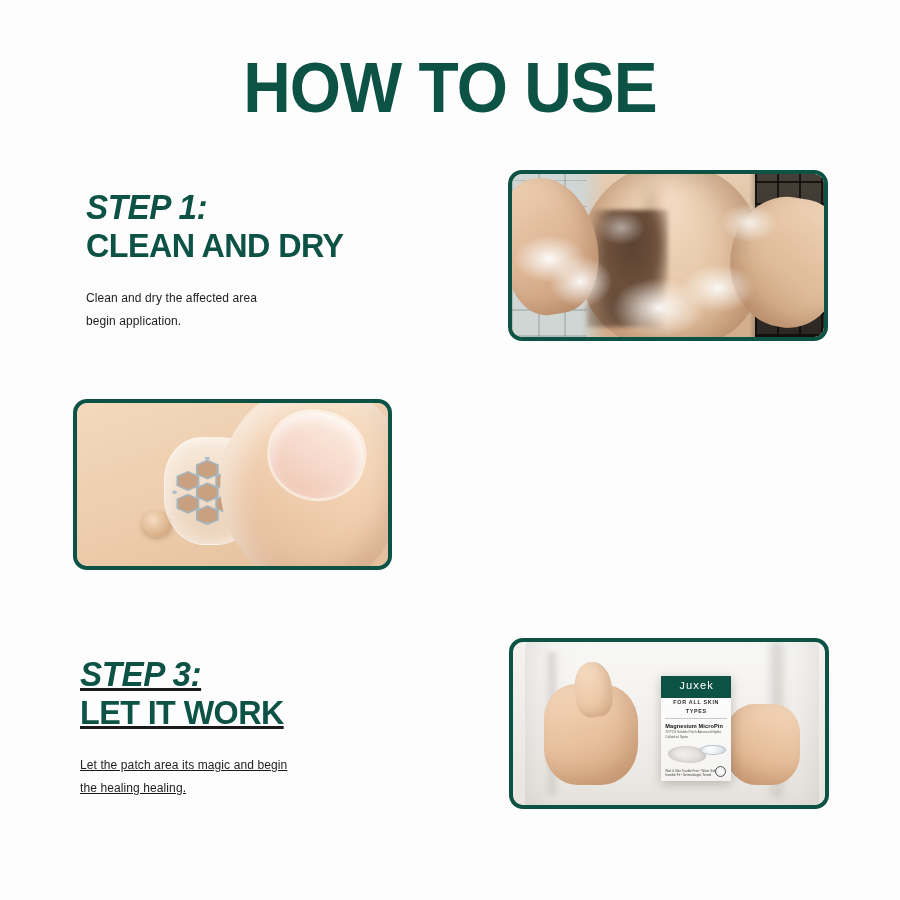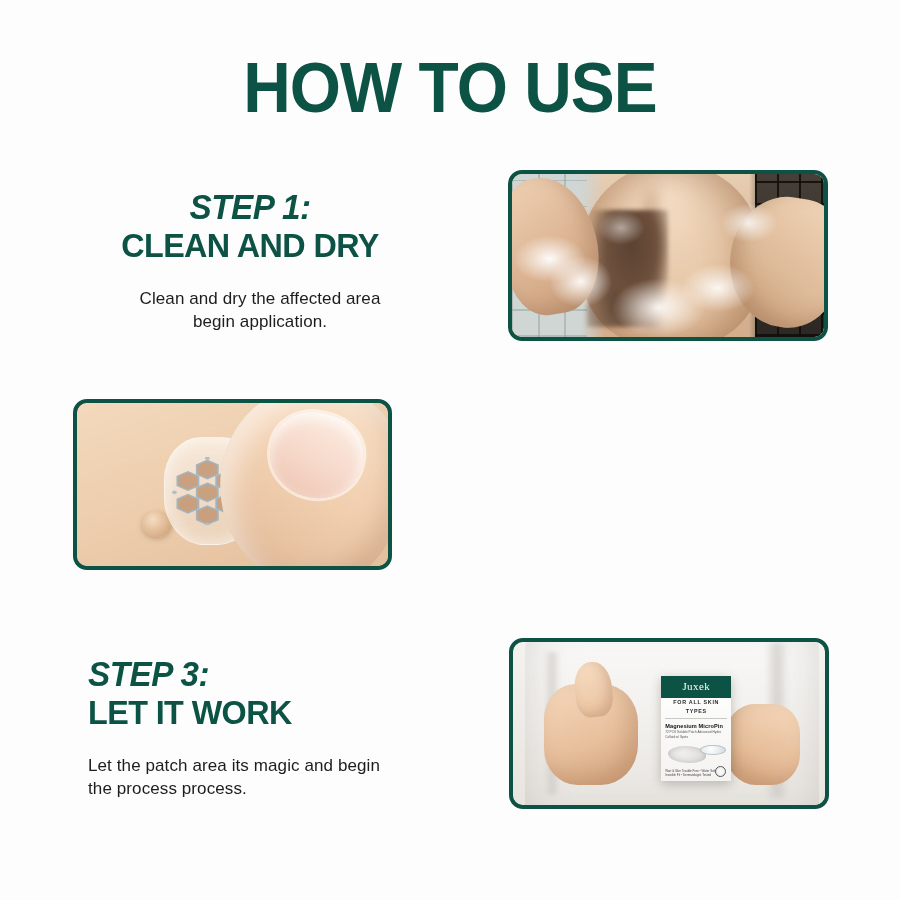--- a/index.html
+++ b/index.html
@@ -65,21 +65,21 @@
     font-weight: 700;
     color: #0d5345;
     letter-spacing: -0.6px;
     transform: scaleX(0.95);
     transform-origin: left center;
     white-space: nowrap;
   }
 
   .step-body {
     margin-top: 22px;
-    font-size: 17px;
+    font-size: 12px;
     line-height: 23px;
     font-weight: 400;
     color: #1d1d1d;
     letter-spacing: 0.1px;
   }
 
   
   .photo-frame {
     position: absolute;
     border: 4px solid #0d5345;
@@ -228,21 +228,21 @@
   }
   .ph3-pack {
     position: absolute; left: 47.5%; top: 21%; width: 22.5%; height: 64%;
     background: linear-gradient(180deg,#ffffff,#f4f3f1);
     box-shadow: 0 3px 10px rgba(60,50,40,.28);
     overflow: hidden;
     display: flex; flex-direction: column;
   }
   .pack-band {
     background: #0d5345; color: #ffffff;
-    font-family: Liberation Serif, serif;
+    font-family: Liberation Mono, monospace;
     text-align: center;
     font-size: 11px; line-height: 17px;
     padding: 2px 0 3px;
     letter-spacing: .4px;
   }
   .pack-subband {
     text-align:center; font-size: 5.4px; line-height: 9px;
     letter-spacing: .7px; color:#2a2a2a; font-weight:700;
     border-bottom: .5px solid #c9c9c9; padding-bottom:2px; margin: 0 4px;
   }
@@ -271,21 +271,21 @@
 </style>
 </head>
 <body>
 
 <div class="page">
 
   <div class="page-title">HOW TO USE</div>
 
   <div class="step">
 
-    <div class="step-text" style="left:60px; top:188px; width:400px;text-align:center;">
+    <div class="step-text" style="left:86px; top:188px; width:400px;">
       <div class="step-eyebrow">STEP 1:</div>
       <div class="step-headline">CLEAN AND DRY</div>
       <div class="step-body">
         <div>Clean and dry the affected area</div>
         <div>begin application.</div>
       </div>
     </div>
 
     <div class="photo-frame" style="left:508px; top:170px; width:320px; height:171px;">
       <div class="photo-inner">
@@ -330,26 +330,26 @@
         </div>
         <div class="ph2-finger"></div>
         <div class="ph2-nail"></div>
       </div>
     </div>
 
   </div>
 
   <div class="step">
 
-    <div class="step-text" style="left:88px; top:655px; width:430px;">
+    <div class="step-text" style="left:80px; top:655px; width:430px;text-decoration:underline;">
       <div class="step-eyebrow">STEP 3:</div>
       <div class="step-headline">LET IT WORK</div>
       <div class="step-body">
         <div>Let the patch area its magic and begin</div>
-        <div>the process process.</div>
+        <div>the healing healing.</div>
       </div>
     </div>
 
     <div class="photo-frame" style="left:509px; top:638px; width:320px; height:171px;">
       <div class="photo-inner">
         <div class="ph3-bg"></div>
         <div class="ph3-shirt"></div>
         <div class="ph3-fold-a"></div>
         <div class="ph3-fold-b"></div>
         <div class="ph3-thumb-hand"></div>

